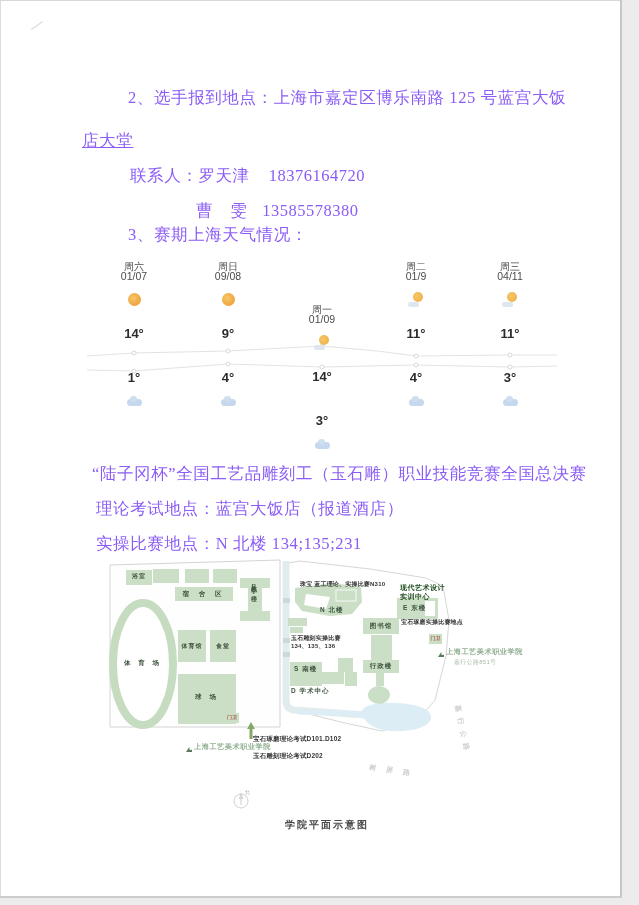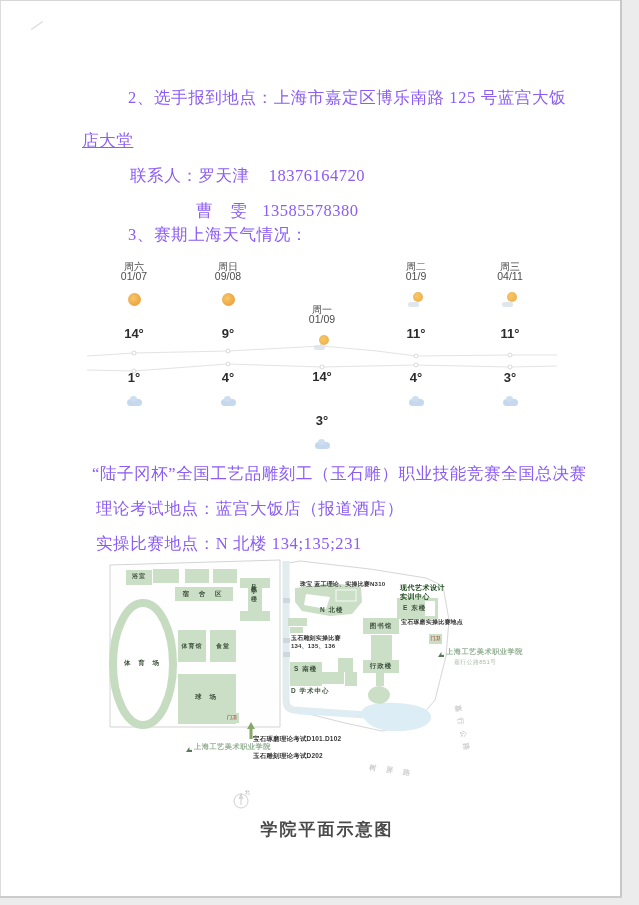--- a/index.html
+++ b/index.html
@@ -50,21 +50,21 @@
   .college{position:absolute;font-size:7.2px;color:#93b093;font-weight:bold;letter-spacing:0.5px;white-space:nowrap;}
   .gate-icon{display:inline-block;width:6px;height:5px;background:#5a7a5a;
              clip-path:polygon(0 100%,55% 0,60% 60%,100% 55%,100% 100%);margin-right:2px;vertical-align:bottom;}
   .addr{position:absolute;font-size:6px;color:#a9bba9;letter-spacing:0.3px;white-space:nowrap;}
   .vertical{writing-mode:vertical-rl;text-orientation:upright;letter-spacing:1px;}
   .roadlabel{position:absolute;font-size:7px;color:#cfcfcf;font-weight:bold;white-space:nowrap;}
   .boldgreen{position:absolute;font-size:7px;font-weight:bold;color:#1f4d1f;letter-spacing:0.5px;white-space:nowrap;}
   .compass-n{position:absolute;font-size:5px;color:#ababab;}
   .caption{position:absolute;left:71px;top:818px;width:512px;text-align:center;
            font-family:"Liberation Serif","DejaVu Serif",serif;
-           font-size:17px;font-weight:bold;color:#4a4a4a;letter-spacing:2px;}
+           font-size:10px;font-weight:bold;color:#4a4a4a;letter-spacing:2px;}
 </style>
 </head>
 <body>
 
 <div class="stage">
   <div class="page"></div>
   <div class="page-edge-right"></div>
   <div class="page-edge-bottom"></div>
   <div class="fold-mark"></div>
 

